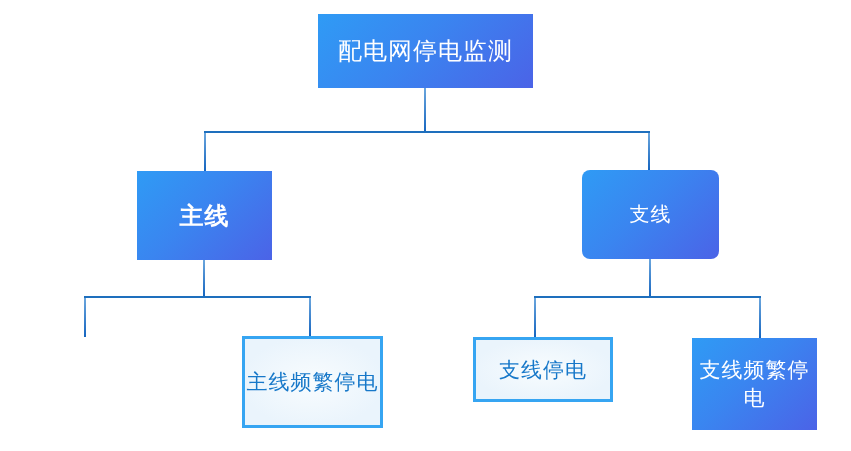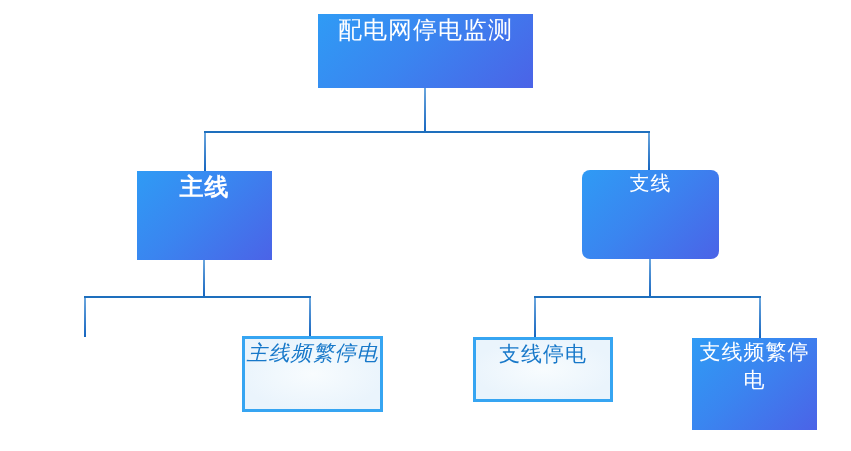--- a/index.html
+++ b/index.html
@@ -10,39 +10,40 @@
   .canvas {
     position: relative;
     width: 851px;
     height: 451px;
     background: #ffffff;
     overflow: hidden;
   }
   .node {
     position: absolute;
     display: flex;
+    align-items: center;
     justify-content: center;
     text-align: center;
     letter-spacing: 1px;
     cursor: pointer;
   }
   .node-solid {
     background: linear-gradient(135deg, #2f9bf5 0%, #3a85f0 45%, #4b63e7 100%);
     color: #ffffff;
   }
   .node-outline {
     background: radial-gradient(ellipse at center, #f8fcfe 0%, #eaf4fc 75%);
     border: 3px solid #36a5f2;
     color: #1778c9;
   }
   .node-root   { left: 318px; top: 14px;  width: 215px; height: 74px; font-size: 24px; }
   .node-main   { left: 137px; top: 171px; width: 135px; height: 89px; font-size: 24px; font-weight: bold; }
   .node-branch { left: 582px; top: 170px; width: 137px; height: 89px; font-size: 20px; border-radius: 8px; }
   .node-leaf1  { left: 18px;  top: 337px; width: 144px; height: 95px; font-size: 21px; }
-  .node-leaf2  { left: 242px; top: 336px; width: 141px; height: 76px; font-size: 21px; font-style: italic; }
+  .node-leaf2  { left: 242px; top: 336px; width: 141px; height: 92px; font-size: 21px; }
   .node-leaf3  { left: 473px; top: 337px; width: 140px; height: 65px; font-size: 21px; }
   .node-leaf4  { left: 692px; top: 338px; width: 125px; height: 92px; font-size: 21px; }
 
   .conn { position: absolute; background: #1e6fbd; }
   .conn.v { width: 2px; background: linear-gradient(to bottom, #6ba6dd, #1565c0); }
   .conn.h { height: 2px; background: #1e6fbd; }
 
   .c-root-v      { left: 424px; top: 88px;  height: 45px; }
   .c-l1-h        { left: 204px; top: 131px; width: 446px; }
   .c-main-v      { left: 204px; top: 133px; height: 38px; }

